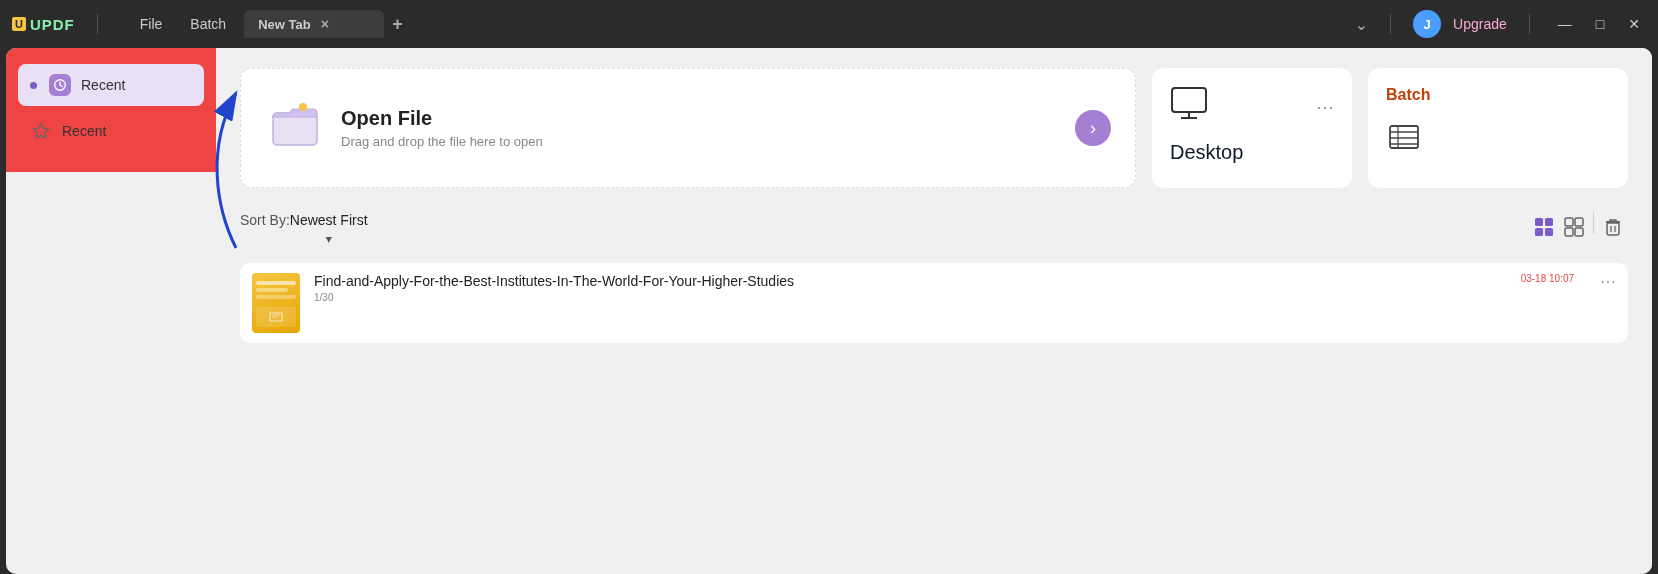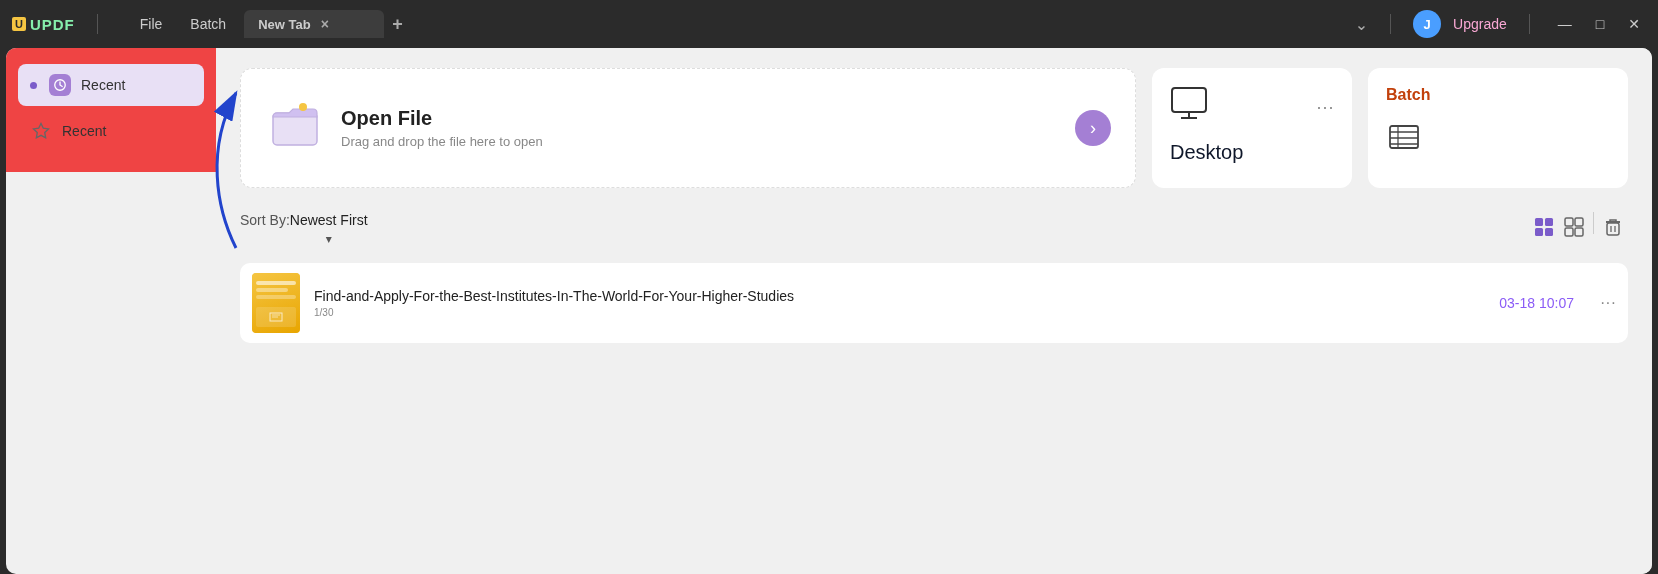--- a/index.html
+++ b/index.html
@@ -96,31 +96,31 @@
     }
     .sort-arrow { font-size: 12px; color: #555; }
     .sort-spacer { flex: 1; }
     .view-btn { color: #666; font-size: 18px; cursor: pointer; padding: 4px; }
     .view-btn.active { color: #7b5cca; }
     .view-divider { width: 1px; height: 22px; background: #ccc; margin: 0 4px; }
     .trash-btn { color: #666; font-size: 18px; cursor: pointer; padding: 4px; }
 
     
     .file-item {
-      display: flex; align-items: center; gap: 14px; padding: 10px 12px;
+      display: flex; align-items: flex-start; gap: 14px; padding: 10px 12px;
       background: #fff; border-radius: 10px; cursor: pointer;
     }
     .file-thumb {
       width: 48px; height: 60px; background: #f5c542; border-radius: 4px;
       overflow: hidden; flex-shrink: 0; display: flex; align-items: center; justify-content: center;
     }
     .file-info { flex: 1; }
     .file-name { font-size: 14px; color: #222; font-weight: 400; margin-bottom: 3px; }
     .file-pages { font-size: 10px; color: #888; }
-    .file-date { font-size: 14px; color: #8b5cf6; margin-right: 12px; margin-left: 44px; }
+    .file-date { font-size: 10px; color: #ef4444; margin-right: 12px; margin-left: 44px; }
     .file-more { color: #888; font-size: 16px; cursor: pointer; }
 
     
     .arrow-overlay {
       position: absolute; top: 0; left: 0; pointer-events: none; z-index: 10;
     }
 
     .sidebar-wrapper { position: relative; }
   </style>
 </head>

